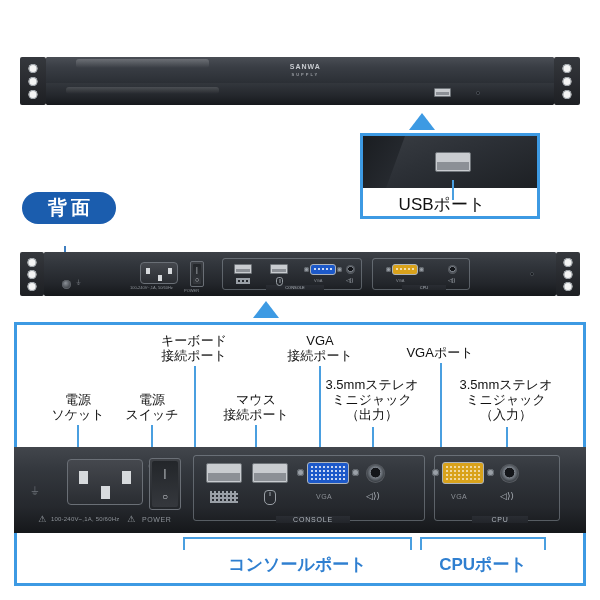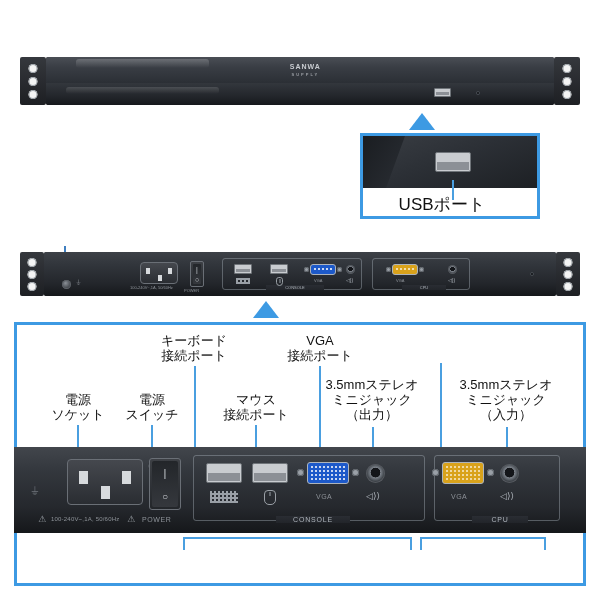--- a/index.html
+++ b/index.html
@@ -278,20 +278,21 @@
                   background:linear-gradient(120deg,#1a1d21 0%,#2a2e34 100%);
                   clip-path:polygon(0 0,100% 0,55% 100%,0 100%);"></div>
       <div class="usb-port" style="left:72px;top:16px;width:36px;height:20px;border-radius:2px;">
         <div class="tongue" style="height:42%;"></div>
       </div>
     </div>
     <div class="lead" style="left:89px;top:44px;height:20px;"></div>
     <div class="lbl lbl-big" style="left:0;top:60px;width:158px;font-size:17px;">USBポート</div>
   </div>
 
+  <div class="badge" style="left:22px;top:192px;width:94px;height:32px;">背面</div>
 
   <div class="lead-dark" style="left:64px;top:246px;height:36px;"></div>
 
   <div class="ear" style="left:20px;top:252px;width:24px;height:44px;">
     <div class="hole" style="top:6px;"></div>
     <div class="hole" style="top:18px;"></div>
     <div class="hole" style="top:30px;"></div>
   </div>
   <div class="ear" style="left:556px;top:252px;width:24px;height:44px;">
     <div class="hole" style="top:6px;"></div>
@@ -361,20 +362,21 @@
   <div class="arrow-up" style="left:253px;top:301px;"></div>
 
   <div class="callout" style="left:14px;top:322px;width:572px;height:264px;"></div>
 
   <div class="lbl" style="left:142px;top:333px;width:104px;">キーボード<br>接続ポート</div>
   <div class="lead" style="left:194px;top:366px;height:90px;"></div>
 
   <div class="lbl" style="left:268px;top:333px;width:104px;">VGA<br>接続ポート</div>
   <div class="lead" style="left:319px;top:366px;height:90px;"></div>
 
+  <div class="lbl" style="left:388px;top:345px;width:104px;">VGAポート</div>
   <div class="lead" style="left:440px;top:363px;height:93px;"></div>
 
   <div class="lbl" style="left:316px;top:377px;width:112px;">3.5mmステレオ<br>ミニジャック<br>（出力）</div>
   <div class="lead" style="left:372px;top:427px;height:29px;"></div>
 
   <div class="lbl" style="left:450px;top:377px;width:112px;">3.5mmステレオ<br>ミニジャック<br>（入力）</div>
   <div class="lead" style="left:506px;top:427px;height:29px;"></div>
 
   <div class="lbl" style="left:38px;top:392px;width:80px;">電源<br>ソケット</div>
   <div class="lead" style="left:77px;top:425px;height:36px;"></div>
@@ -438,16 +440,18 @@
     </div>
     <div class="vga-screw" style="left:418px;top:22px;width:7px;height:7px;"></div>
     <div class="vga-screw" style="left:473px;top:22px;width:7px;height:7px;"></div>
     <div class="silk" style="left:437px;top:46px;font-size:7px;letter-spacing:.5px;">VGA</div>
 
     <div class="jack" style="left:486px;top:17px;width:19px;height:19px;"></div>
     <div class="spk-icon" style="left:486px;top:45px;font-size:9px;">◁⟩⟩</div>
   </div>
 
   <div class="bracket" style="left:183px;top:537px;width:229px;height:13px;"></div>
+  <div class="bracket-lbl" style="left:183px;top:553px;width:229px;">コンソールポート</div>
 
   <div class="bracket" style="left:420px;top:537px;width:126px;height:13px;"></div>
+  <div class="bracket-lbl" style="left:420px;top:553px;width:126px;">CPUポート</div>
 
 </div>
 
 </body></html>

